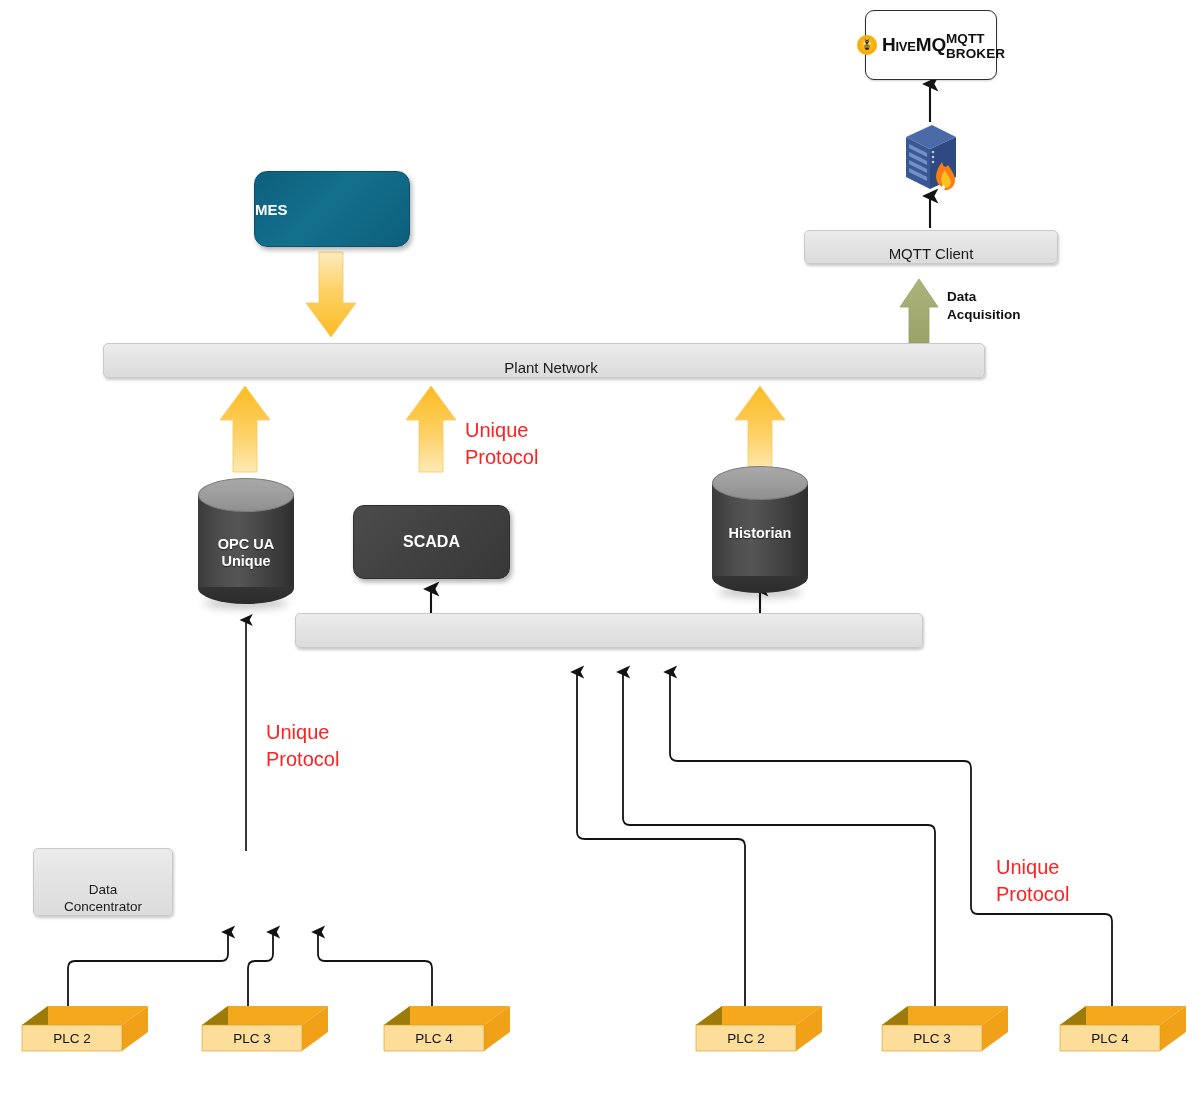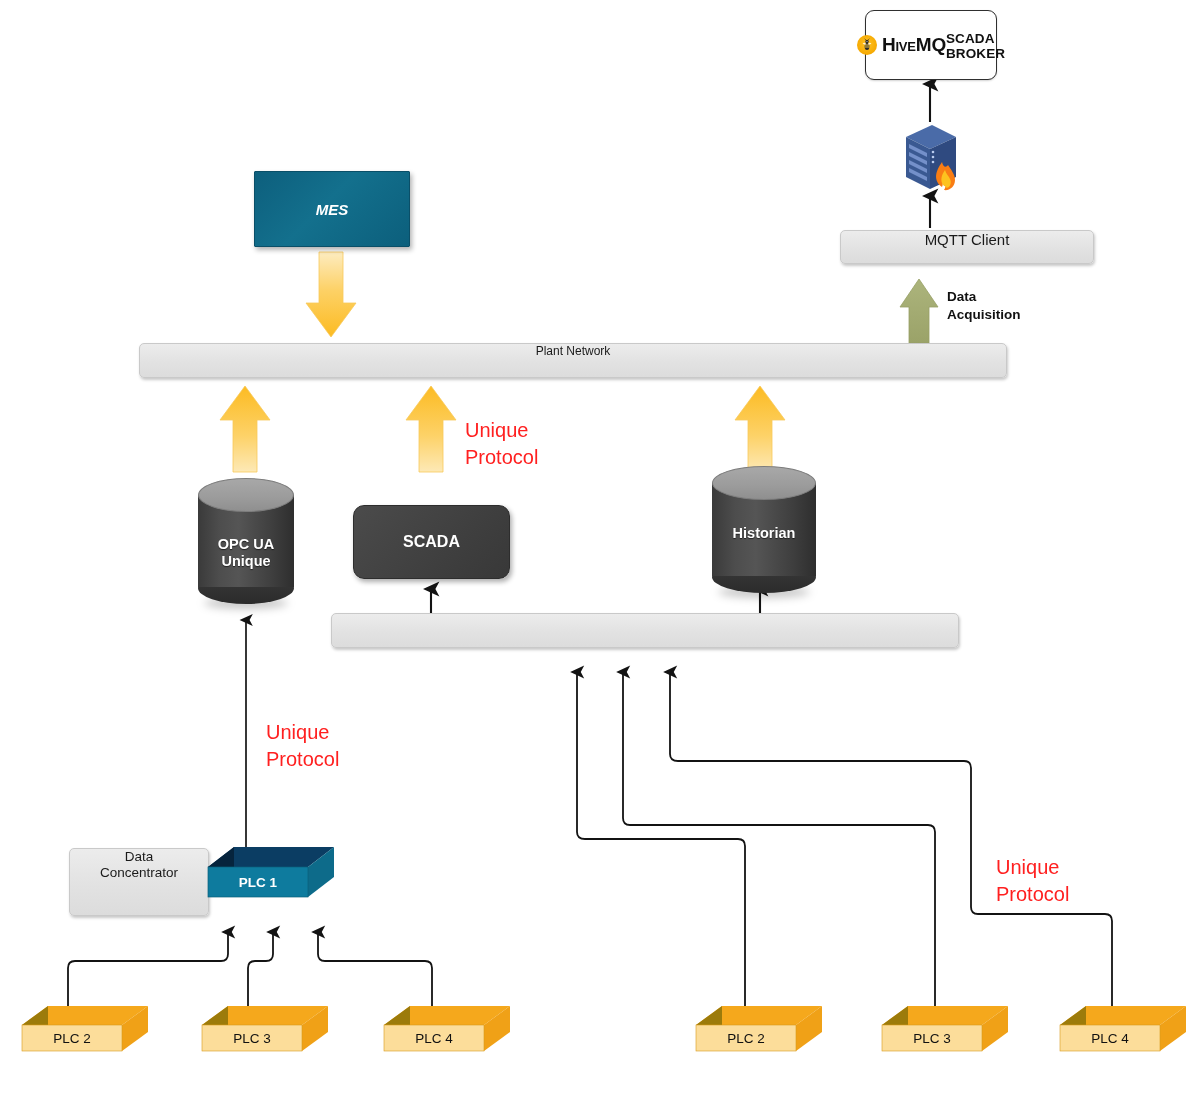--- a/index.html
+++ b/index.html
@@ -7,25 +7,24 @@
   #stage{position:relative;width:1200px;height:1097px;background:#fff;}
 
   .abs{position:absolute;}
 
   
   .greybox{
     background:linear-gradient(180deg,#ececec 0%,#e2e2e2 55%,#dcdcdc 100%);
     border:1px solid #c9c9c9;
     border-radius:5px;
     box-shadow:1px 2px 3px rgba(0,0,0,.22);
-    display:flex;align-items:flex-start;justify-content:center;
+    display:flex;align-items:flex-end;justify-content:center;
     color:#1a1a1a;
     text-align:center;
     line-height:1.22;
-    margin-left:36px;
   }
 
   
   .hivemq{
     background:#fff;border:1px solid #2f2f2f;border-radius:9px;
     display:flex;flex-direction:row;align-items:center;justify-content:center;
     box-shadow:0 1px 2px rgba(0,0,0,.18);
   }
   .hivemq-row{display:flex;align-items:center;gap:5px;}
   .bee-badge{
@@ -33,24 +32,24 @@
     background:radial-gradient(circle at 50% 45%,#ffc425 0%,#f5a800 72%,#e39400 100%);
     display:flex;align-items:center;justify-content:center;
     font-size:13px;line-height:1;
   }
   .hivemq-word{font-size:19px;font-weight:bold;letter-spacing:-.2px;color:#111;font-variant:small-caps;}
   .hivemq-sub{font-size:13.5px;font-weight:bold;letter-spacing:.1px;color:#111;margin-top:2px;}
 
   
   .mes{
     background:linear-gradient(135deg,#0d5f7d 0%,#13708d 45%,#0c5f7c 100%);
-    border:1px solid #0a4f68;border-radius:1px;
+    border:1px solid #0a4f68;border-radius:13px;
     box-shadow:2px 3px 5px rgba(0,0,0,.3);
-    display:flex;align-items:center;justify-content:center;
-    color:#fff;font-size:15px;font-weight:bold;font-style:italic;
+    display:flex;align-items:center;justify-content:flex-start;
+    color:#fff;font-size:15px;font-weight:bold;
   }
 
   
   .scada{
     background:linear-gradient(135deg,#4b4b4b 0%,#434343 40%,#383838 100%);
     border:1px solid #2d2d2d;border-radius:11px;
     box-shadow:2px 3px 5px rgba(0,0,0,.32);
     display:flex;align-items:center;justify-content:center;
     color:#fff;font-size:16px;font-weight:bold;
   }
@@ -170,21 +169,21 @@
           <circle cx="12" cy="6.2" r="3" fill="#2b2b2b"></circle>
           <circle cx="10.7" cy="5.8" r="0.8" fill="#fff"></circle>
           <circle cx="13.3" cy="5.8" r="0.8" fill="#fff"></circle>
           <path d="M4.5 9.5 Q8 6.5 10.5 10.5 Q7.5 12 4.5 9.5Z" fill="#ffffff" opacity=".85"></path>
           <path d="M19.5 9.5 Q16 6.5 13.5 10.5 Q16.5 12 19.5 9.5Z" fill="#ffffff" opacity=".85"></path>
           <path d="M10 3.2 L8 1.2 M14 3.2 L16 1.2" stroke="#2b2b2b" stroke-width="1.1"></path>
         </svg>
       </span>
       <span class="hivemq-word">HiveMQ</span>
     </div>
-    <div class="hivemq-sub">SCADA BROKER</div>
+    <div class="hivemq-sub">MQTT BROKER</div>
   </div>
 
   <div class="abs" style="left:898px;top:121px;width:66px;height:76px;">
     <svg width="66" height="76" viewBox="0 0 66 76">
 
       <polygon points="8,16 34,4 58,16 32,28" fill="#4a6ba8"></polygon>
       <polygon points="8,16 32,28 32,68 8,56" fill="#3a5992"></polygon>
       <polygon points="32,28 58,16 58,56 32,68" fill="#2f4a80"></polygon>
 
       <g fill="#7f9ad4" opacity=".85">
@@ -208,67 +207,54 @@
     <span>MQTT Client</span>
   </div>
 
   <div class="abs lbl-blk" style="left:947px;top:288px;width:120px;">Data
 Acquisition</div>
 
   <div class="abs mes" style="left:254px;top:171px;width:154px;height:74px;">
     <span>MES</span>
   </div>
 
-  <div class="abs greybox" style="left:103px;top:343px;width:866px;height:33px;font-size:12px;">
+  <div class="abs greybox" style="left:103px;top:343px;width:866px;height:33px;font-size:15px;padding-left:14px;">
     <span>Plant Network</span>
   </div>
 
   <div class="abs greybox" style="left:295px;top:613px;width:626px;height:33px;font-size:15px;">
     <span></span>
   </div>
 
   <div class="cyl" style="left:198px;top:478px;width:96px;height:125px;">
     <div class="shadow"></div>
     <div class="bot" style="bottom:-1px;"></div>
     <div class="body" style="top:17px;height:92px;"></div>
     <div class="top"></div>
     <div class="lbl" style="top:58px;">OPC UA
 Unique</div>
   </div>
 
   <div class="scada abs" style="left:353px;top:505px;width:155px;height:72px;">
     <span>SCADA</span>
   </div>
 
-  <div class="cyl" style="left:712px;top:466px;width:96px;height:126px;padding-left:8px;">
+  <div class="cyl" style="left:712px;top:466px;width:96px;height:126px;">
     <div class="shadow"></div>
     <div class="bot" style="bottom:-1px;"></div>
     <div class="body" style="top:17px;height:93px;"></div>
     <div class="top"></div>
     <div class="lbl" style="top:59px;">Historian</div>
   </div>
 
   <div class="abs greybox" style="left:33px;top:848px;width:138px;height:66px;font-size:13.5px;">
     <span style="white-space:pre-line;">Data
 Concentrator</span>
   </div>
 
-  <div class="plc3d" style="left:198px;top:845px;width:140px;height:70px;">
-    <svg width="140" height="70" viewBox="0 0 140 70" style="position:absolute;left:0;top:0;">
-
-      <polygon points="10,22 36,2 136,2 110,22" fill="#0b3d63"></polygon>
-
-      <polygon points="10,22 10,52 36,32 36,2" fill="#06243d"></polygon>
-
-      <rect x="10" y="22" width="100" height="30" fill="#0e7b9e"></rect>
-      <polygon points="110,22 136,2 136,32 110,52" fill="#0d6b8a"></polygon>
-      <rect x="10" y="22" width="100" height="30" fill="none" stroke="#0a5f7a" stroke-width="0.7"></rect>
-    </svg>
-    <div style="position:absolute;left:10px;top:22px;width:100px;height:30px;display:flex;align-items:center;justify-content:center;color:#fff;font-size:13.5px;font-weight:bold;">PLC 1</div>
-  </div>
 
   <div class="plc3d" style="left:16px;top:1003px;width:136px;height:60px;">
     <svg width="136" height="60" viewBox="0 0 136 60" style="position:absolute;left:0;top:0;">
       <polygon points="6,22 32,3 132,3 106,22" fill="#f5a81c"></polygon>
       <polygon points="6,22 6,48 32,29 32,3" fill="#9c7b0b"></polygon>
       <rect x="6" y="22" width="100" height="26" fill="#fcdd9a"></rect>
       <polygon points="106,22 132,3 132,29 106,48" fill="#f0a117"></polygon>
       <rect x="6" y="22" width="100" height="26" fill="none" stroke="#d79a1c" stroke-width="0.6"></rect>
     </svg>
     <div style="position:absolute;left:6px;top:22px;width:100px;height:26px;display:flex;align-items:center;justify-content:center;color:#111;font-size:13.5px;">PLC 2</div>

